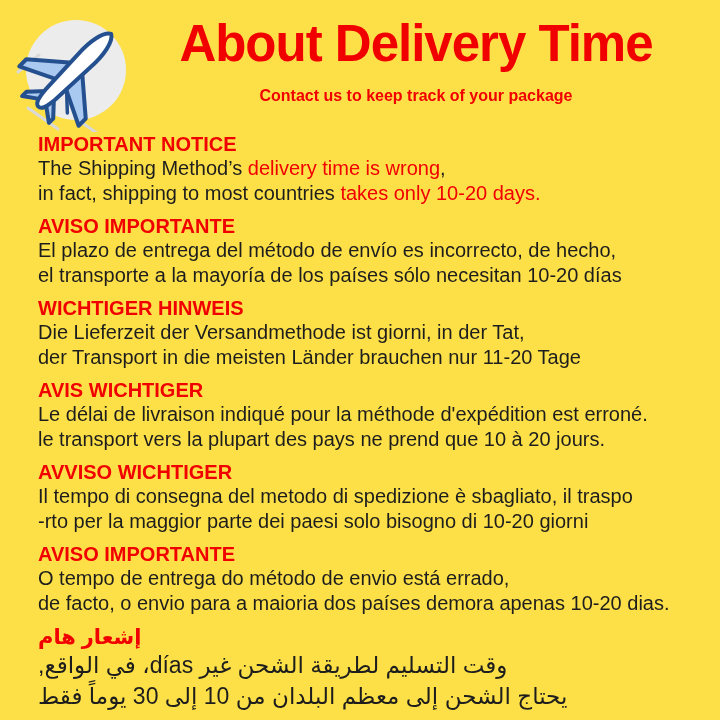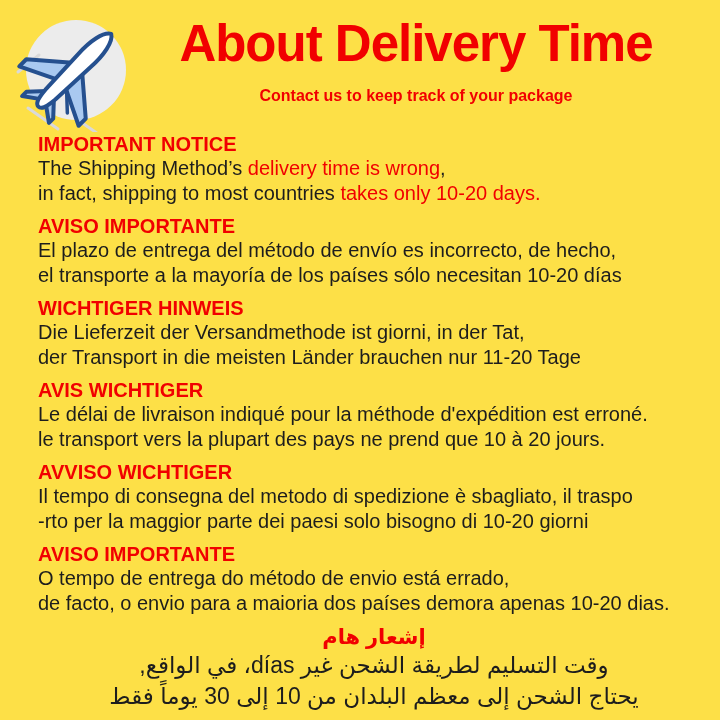--- a/index.html
+++ b/index.html
@@ -66,21 +66,21 @@
     color: #1d1d1d;
     font-size: 20px;
     line-height: 24.5px;
     white-space: nowrap;
   }
   .seg-dark { color: #1d1d1d; }
   .seg-red  { color: #f10000; margin-top: 18px; }
   
   .notice.arabic {
     direction: rtl;
-    text-align: center;
+    text-align: left;
     padding-right: 0;
     margin-right: -8px;
   }
   .notice.arabic .notice-heading {
     font-size: 21px;
     line-height: 26px;
   }
   .notice.arabic .notice-line {
     font-size: 23px;
     line-height: 31px;

